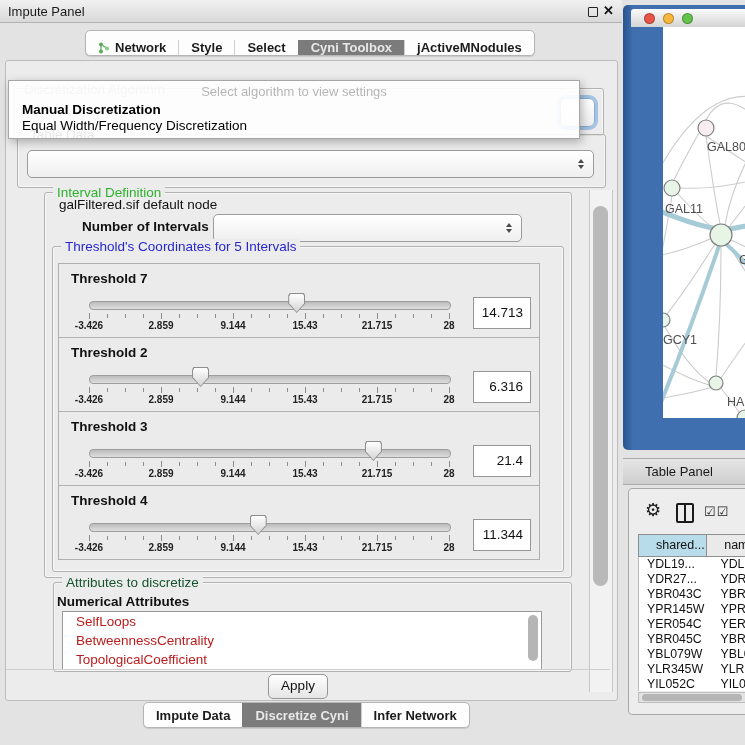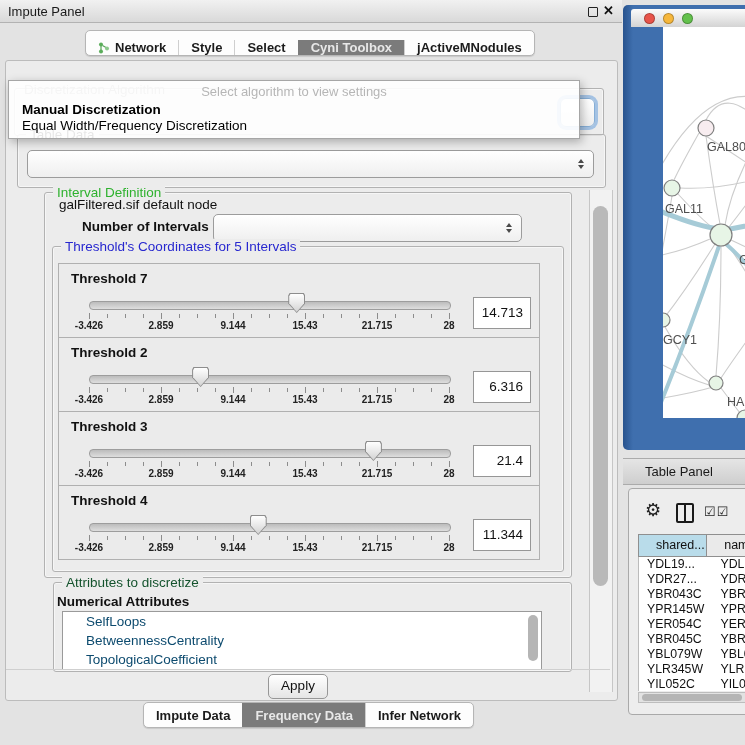--- a/index.html
+++ b/index.html
@@ -55,21 +55,21 @@
   .tick{position:absolute;top:1px;width:1px;height:4px;background:#8c8c8c;}
   .tick.major{top:0;height:6px;}
   .th-ticklabs{position:absolute;left:30px;top:56px;width:360px;height:12px;}
   .ticklab{position:absolute;transform:translateX(-50%);font-size:10px;font-weight:bold;color:#222;white-space:nowrap;}
   .th-value{position:absolute;left:414px;top:33px;width:58px;height:32px;background:#fff;border:1px solid #969696;box-sizing:border-box;font-size:13.5px;color:#111;text-align:right;line-height:30px;padding-right:7px;}
   
   .attr-group{left:53px;top:582px;width:517px;height:88px;}
   .attr-group .group-title{color:#14532d;}
   .attr-label{left:57px;top:594px;font-size:13.5px;font-weight:bold;color:#111;}
   .attr-list{left:62px;top:611px;width:478px;height:57px;background:#fff;border:1px solid #9a9a9a;overflow:hidden;}
-  .attr-item{font-size:13.5px;color:#0c4a6e;height:19px;line-height:19px;padding-left:13px;white-space:nowrap;margin-left:10px;}
+  .attr-item{font-size:13.5px;color:#b91c1c;height:19px;line-height:19px;padding-left:13px;white-space:nowrap;}
   .attr-vscroll{position:absolute;right:3px;top:3px;width:10px;height:46px;background:#b5b5b5;border-radius:6px;}
   
   .main-vscroll{left:589px;top:190px;width:22px;height:502px;background:#f2f2f2;border-left:1px solid #c6c6c6;border-right:1px solid #c6c6c6;}
   .main-vthumb{left:3px;top:16px;width:15px;height:380px;background:#b9b9b9;border-radius:8px;}
   .bottom-sep{left:6px;top:669px;width:604px;height:1px;background:#cfcfcf;}
   .apply-btn{left:268px;top:674px;width:58px;height:23px;background:linear-gradient(#ffffff,#e5e5e5);border:1px solid #979797;border-radius:5px;font-size:13.5px;color:#111;text-align:center;line-height:22px;}
   
   .net-window{left:623px;top:5px;width:122px;height:445px;background:linear-gradient(90deg,#28538e,#3f6fae 10px,#3f6fae);border-radius:5px 0 0 5px;}
   .net-titlebar{left:631px;top:9px;width:114px;height:18px;background:linear-gradient(#fbfbfb,#d4d4d4);border-radius:3px 0 0 0;}
   .tlight{position:absolute;top:4px;width:11px;height:11px;border-radius:50%;border:1px solid rgba(0,0,0,.25);box-sizing:border-box;}
@@ -351,21 +351,21 @@
   <div class="abs bottom-sep"></div>
   <div class="abs apply-btn">Apply</div>
 
   <div class="abs tabstrip bottom-tabs">
       <div class="tab">
 
     <span class="tab-label">Impute Data</span>
   </div>
       <div class="tab active">
 
-    <span class="tab-label">Frequency Data</span>
+    <span class="tab-label">Discretize Cyni</span>
   </div>
       <div class="tab">
 
     <span class="tab-label">Infer Network</span>
   </div>
     </div>
 
   <div class="abs net-window"></div>
   <div class="abs net-titlebar">
     <span class="tlight" style="left: 13px; background: rgb(232, 84, 74);" id="tl-red"></span>

